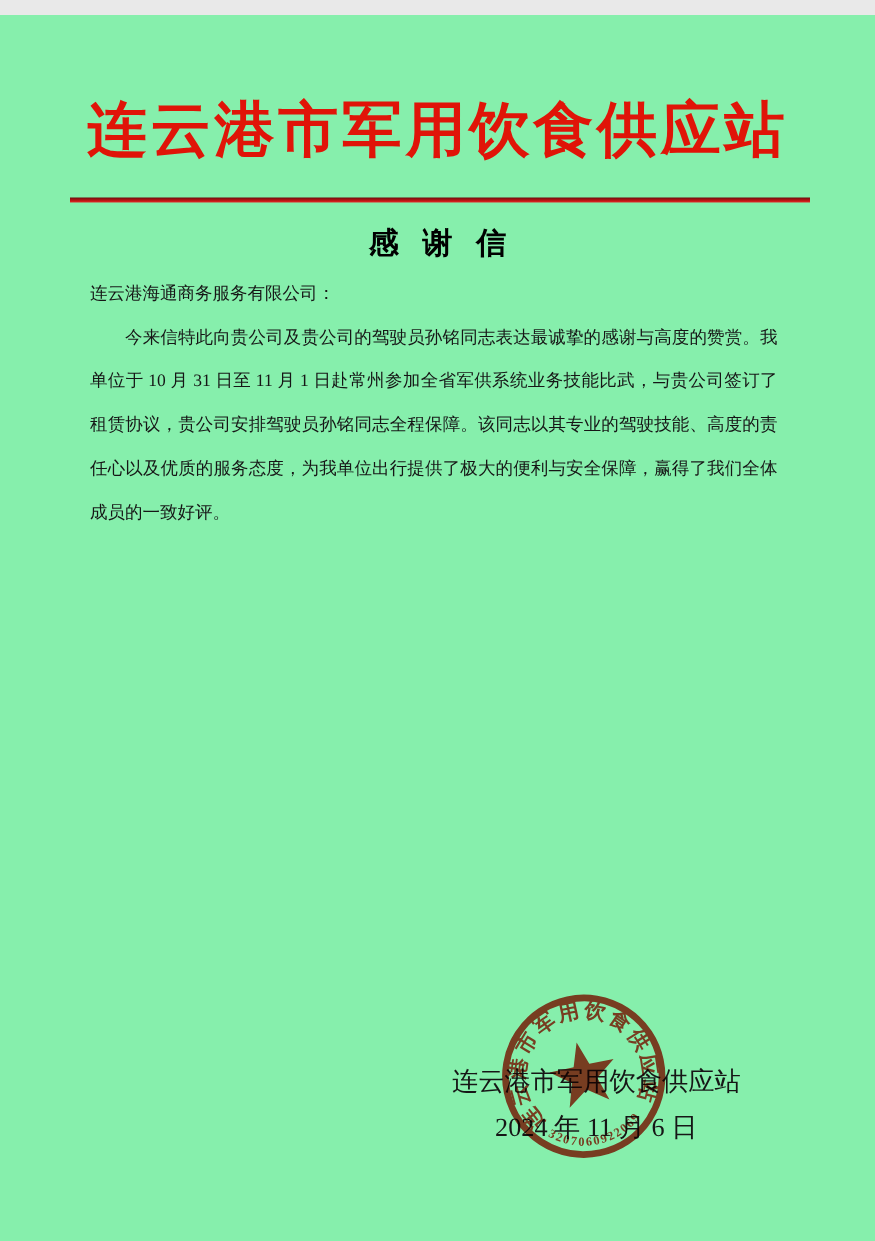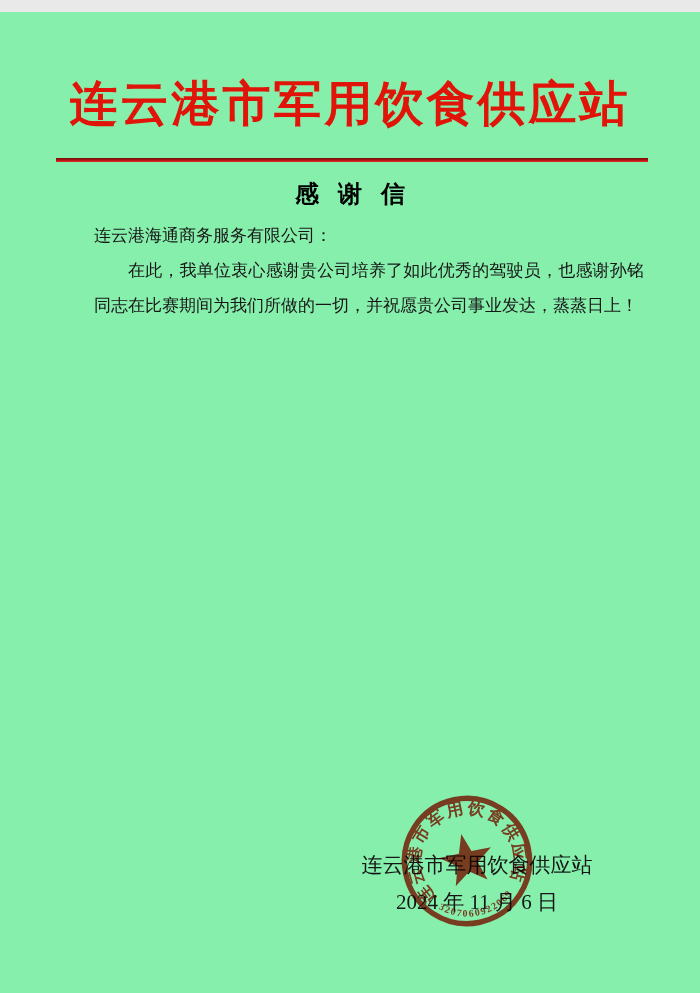--- a/index.html
+++ b/index.html
@@ -40,23 +40,23 @@
     width: 100%;
     text-align: center;
     font-size: 24px;
     font-weight: bold;
     word-spacing: 13px;
     color: #000;
   }
   .letter-body {
     position: absolute;
     top: 206px;
-    left: 94px;
+    left: 72px;
     width: 550px;
-    font-size: 17px;
+    font-size: 14px;
     line-height: 35px;
     text-align: justify;
     text-justify: inter-character;
   }
   .letter-body p { margin: 0; text-indent: 2em; }
   .letter-body .salutation { text-indent: 0; }
   .sign-block {
     position: absolute;
     top: 835px;
     left: 327px;
@@ -83,21 +83,21 @@
 <div class="page">
 
   <div class="org-header">连云港市军用饮食供应站</div>
 
   <div class="red-rule"></div>
 
   <div class="letter-title">感 谢 信</div>
 
   <div class="letter-body">
     <p class="salutation">连云港海通商务服务有限公司：</p>
-    <p>在此，我单位衷心感谢贵公司培养了如此优秀的驾驶员，也感谢孙铭同志在比赛期间为我们所做的一切，并祝愿贵公司事业发达，蒸蒸日上！</p>
+    <p>今来信特此向贵公司及贵公司的驾驶员孙铭同志表达最诚挚的感谢与高度的赞赏。我单位于 10 月 31 日至 11 月 1 日赴常州参加全省军供系统业务技能比武，与贵公司签订了租赁协议，贵公司安排驾驶员孙铭同志全程保障。该同志以其专业的驾驶技能、高度的责任心以及优质的服务态度，为我单位出行提供了极大的便利与安全保障，赢得了我们全体成员的一致好评。</p>
   </div>
 
   <div class="sign-block">
     <div>连云港市军用饮食供应站</div>
     <div>2024 年 11 月 6 日</div>
   </div>
 
   <svg class="stamp" viewBox="0 0 140 140" xmlns="http://www.w3.org/2000/svg">
     <g transform="rotate(-12 70 70)">
       <circle cx="70" cy="70" r="63.5" fill="none" stroke="#e0301e" stroke-width="5.5"></circle>

